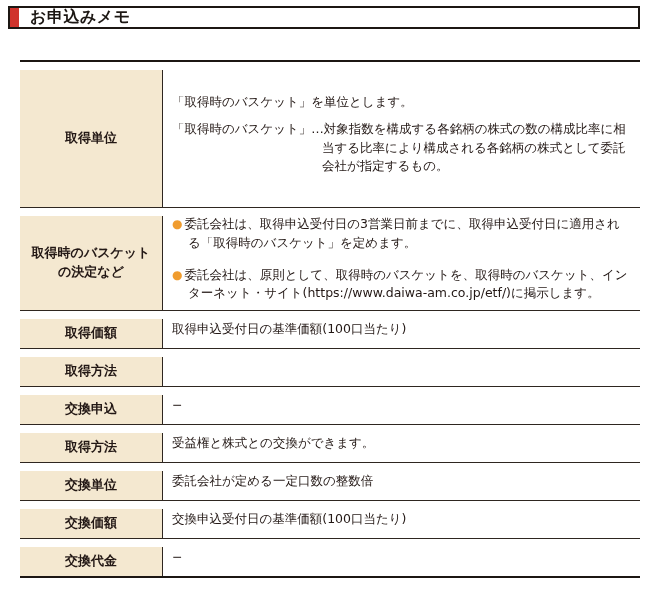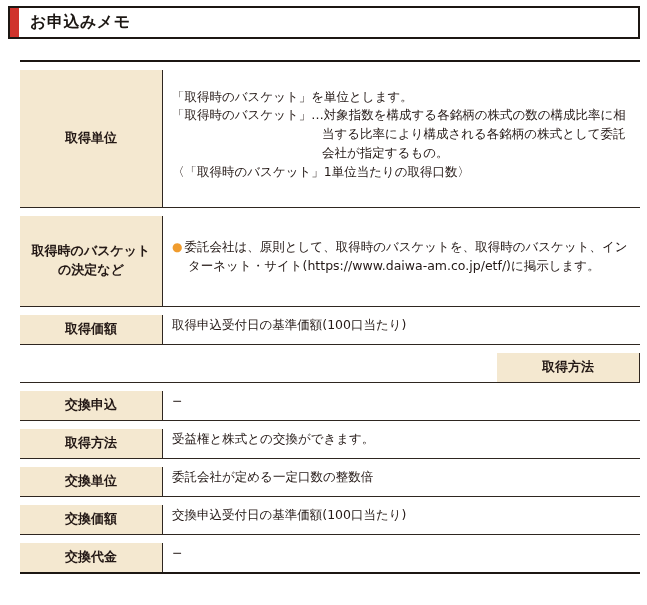--- a/index.html
+++ b/index.html
@@ -8,21 +8,21 @@
     background: #ffffff;
     font-family: "DejaVu Sans", "Liberation Sans", sans-serif;
     color: #231815;
     overflow: hidden;
   }
   .page { position: relative; width: 647px; height: 605px; }
 
   
   .header-box {
     position: absolute; left: 8px; top: 6px;
-    width: 632px; height: 33px;
+    width: 632px; height: 23px;
     border: 2px solid #1c1713;
     box-sizing: border-box;
     background: #ffffff;
     display: flex; align-items: stretch;
   }
   .red-bar { width: 9px; background: #d0342c; flex-shrink: 0; }
   .header-title {
     margin: 0; align-self: center;
     padding-left: 11px;
     font-size: 16px; font-weight: bold;
@@ -52,23 +52,23 @@
     padding: 4px 5px;
     margin-top: 8px;
   }
   .content-cell {
     flex: 1;
     background: #ffffff;
     box-sizing: border-box;
     padding: 7px 8px 7px 9px;
     font-size: 12.5px;
     line-height: 1.5;
-    display: flex; flex-direction: column; justify-content: center;
+    display: flex; flex-direction: column; justify-content: center; gap: 8px;
   }
-  .row-simple { min-height: 37px; justify-content: flex-end; }
+  .row-simple { min-height: 37px; }
   .row-tall   { min-height: 145px; }
   .row-medium { min-height: 98px; }
 
   .content-cell p { margin: 0; }
   .p-hang   { padding-left: 150px; text-indent: -150px; }
   .p-indent { padding-left: 13px; }
   .p-bullet { padding-left: 16px; text-indent: -16px; }
   .p-bullet + .p-bullet { margin-top: 5px; }
   .bullet { color: #f09c2e; font-size: 12px; margin-right: 2px; }
 </style>
@@ -82,27 +82,27 @@
     <h1 class="header-title">お申込みメモ</h1>
   </div>
 
   <div class="memo-table">
 
     <div class="row row-tall">
       <div class="label-cell">取得単位</div>
       <div class="content-cell">
         <p>「取得時のバスケット」を単位とします。</p>
         <p class="p-hang">「取得時のバスケット」…対象指数を構成する各銘柄の株式の数の構成比率に相当する比率により構成される各銘柄の株式として委託会社が指定するもの。</p>
-        <p>〈「取得時のバスケット」1単位当たりの取得口数〉</p>
       </div>
     </div>
 
     <div class="row row-medium">
       <div class="label-cell">取得時のバスケットの決定など</div>
       <div class="content-cell">
+        <p class="p-bullet"><span class="bullet">●</span><span>委託会社は、取得申込受付日の3営業日前までに、取得申込受付日に適用される「取得時のバスケット」を定めます。</span></p>
         <p class="p-bullet"><span class="bullet">●</span><span>委託会社は、原則として、取得時のバスケットを、取得時のバスケット、インターネット・サイト(https://www.daiwa-am.co.jp/etf/)に掲示します。</span></p>
       </div>
     </div>
 
     <div class="row row-simple">
       <div class="label-cell">取得価額</div>
       <div class="content-cell">
         <p>取得申込受付日の基準価額(100口当たり)</p>
       </div>
     </div>

